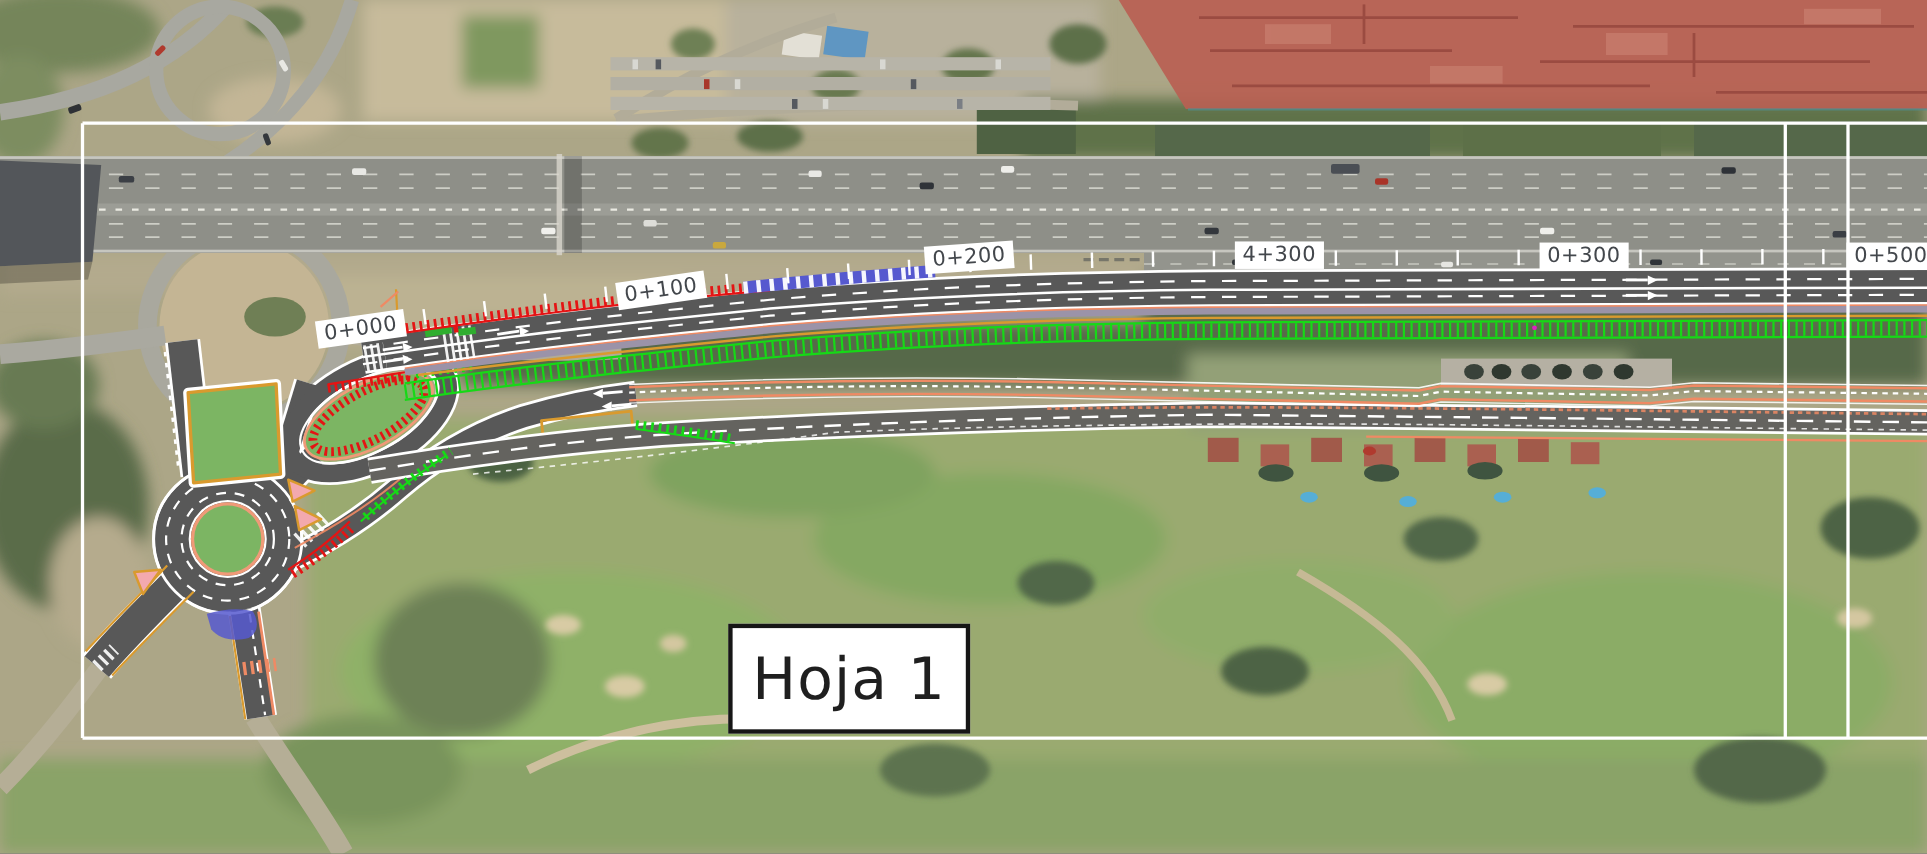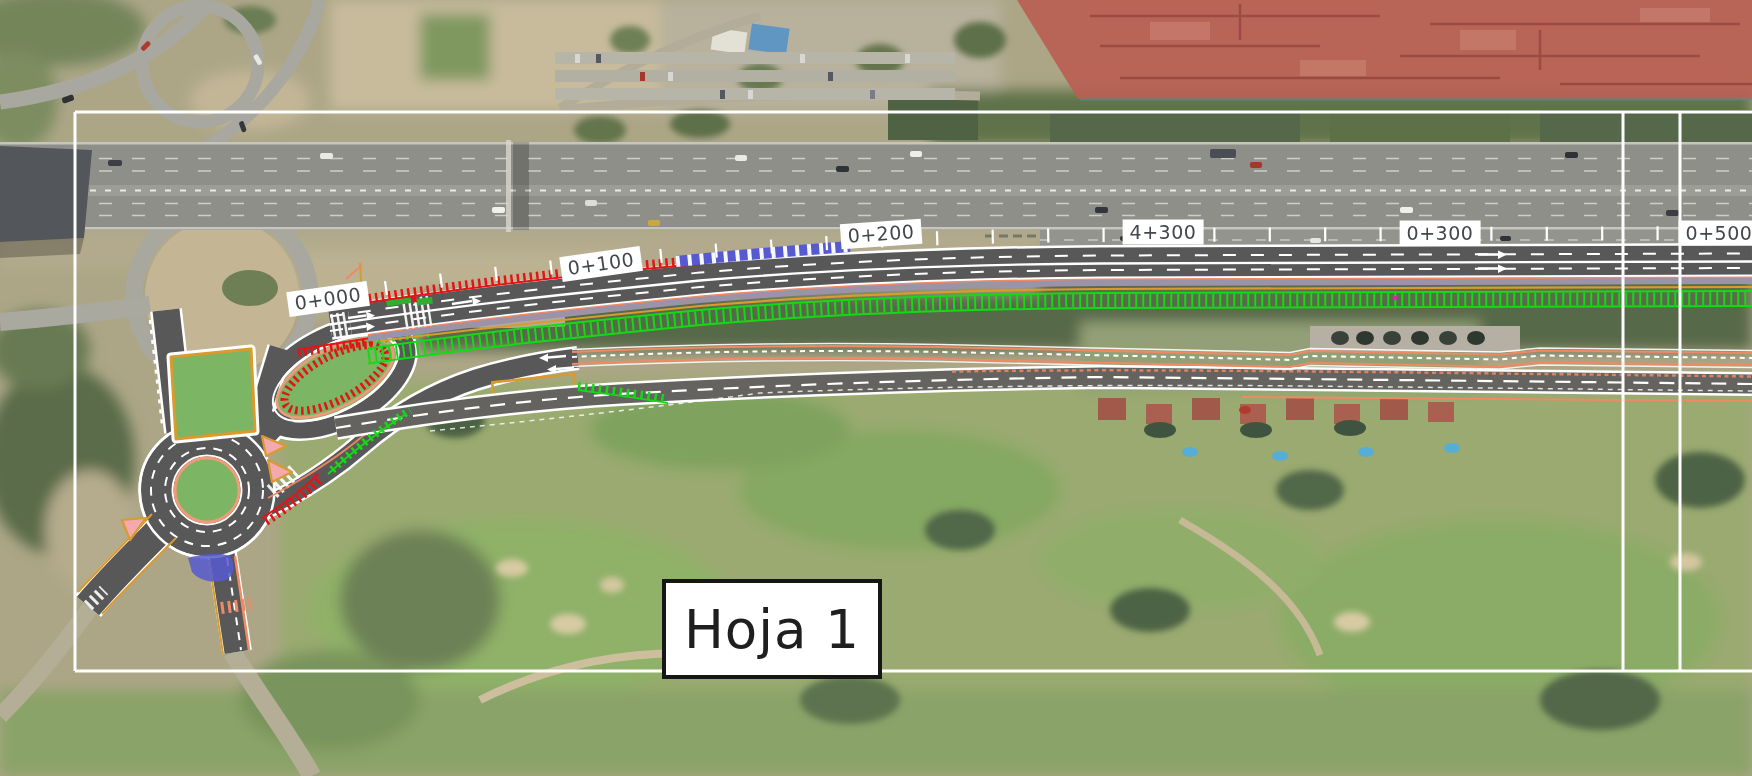--- a/index.html
+++ b/index.html
@@ -11,21 +11,21 @@
   .station-label{
     position:absolute;background:#ffffff;color:#43474c;
     font-size:19px;line-height:22px;padding:1px 7px 2px;
     letter-spacing:.5px;white-space:nowrap;
     transform:translate(-50%,-50%) rotate(var(--r,0deg));
   }
   .sheet-label{
     position:absolute;left:662px;top:567px;width:220px;height:100px;
     background:#ffffff;border:4px solid #161616;box-sizing:border-box;
     display:flex;align-items:center;justify-content:center;
-    font-size:53px;color:#1f1f1f;letter-spacing:1px;font-weight:500;margin-top:12px;
+    font-size:53px;color:#1f1f1f;letter-spacing:1px;font-weight:500;
   }
 </style>
 </head>
 <body>
 
 <div class="stage">
 
 <svg width="1752" height="776" viewBox="0 0 1752 776">
   <defs>
     <filter id="soft" x="-20%" y="-20%" width="140%" height="140%">

